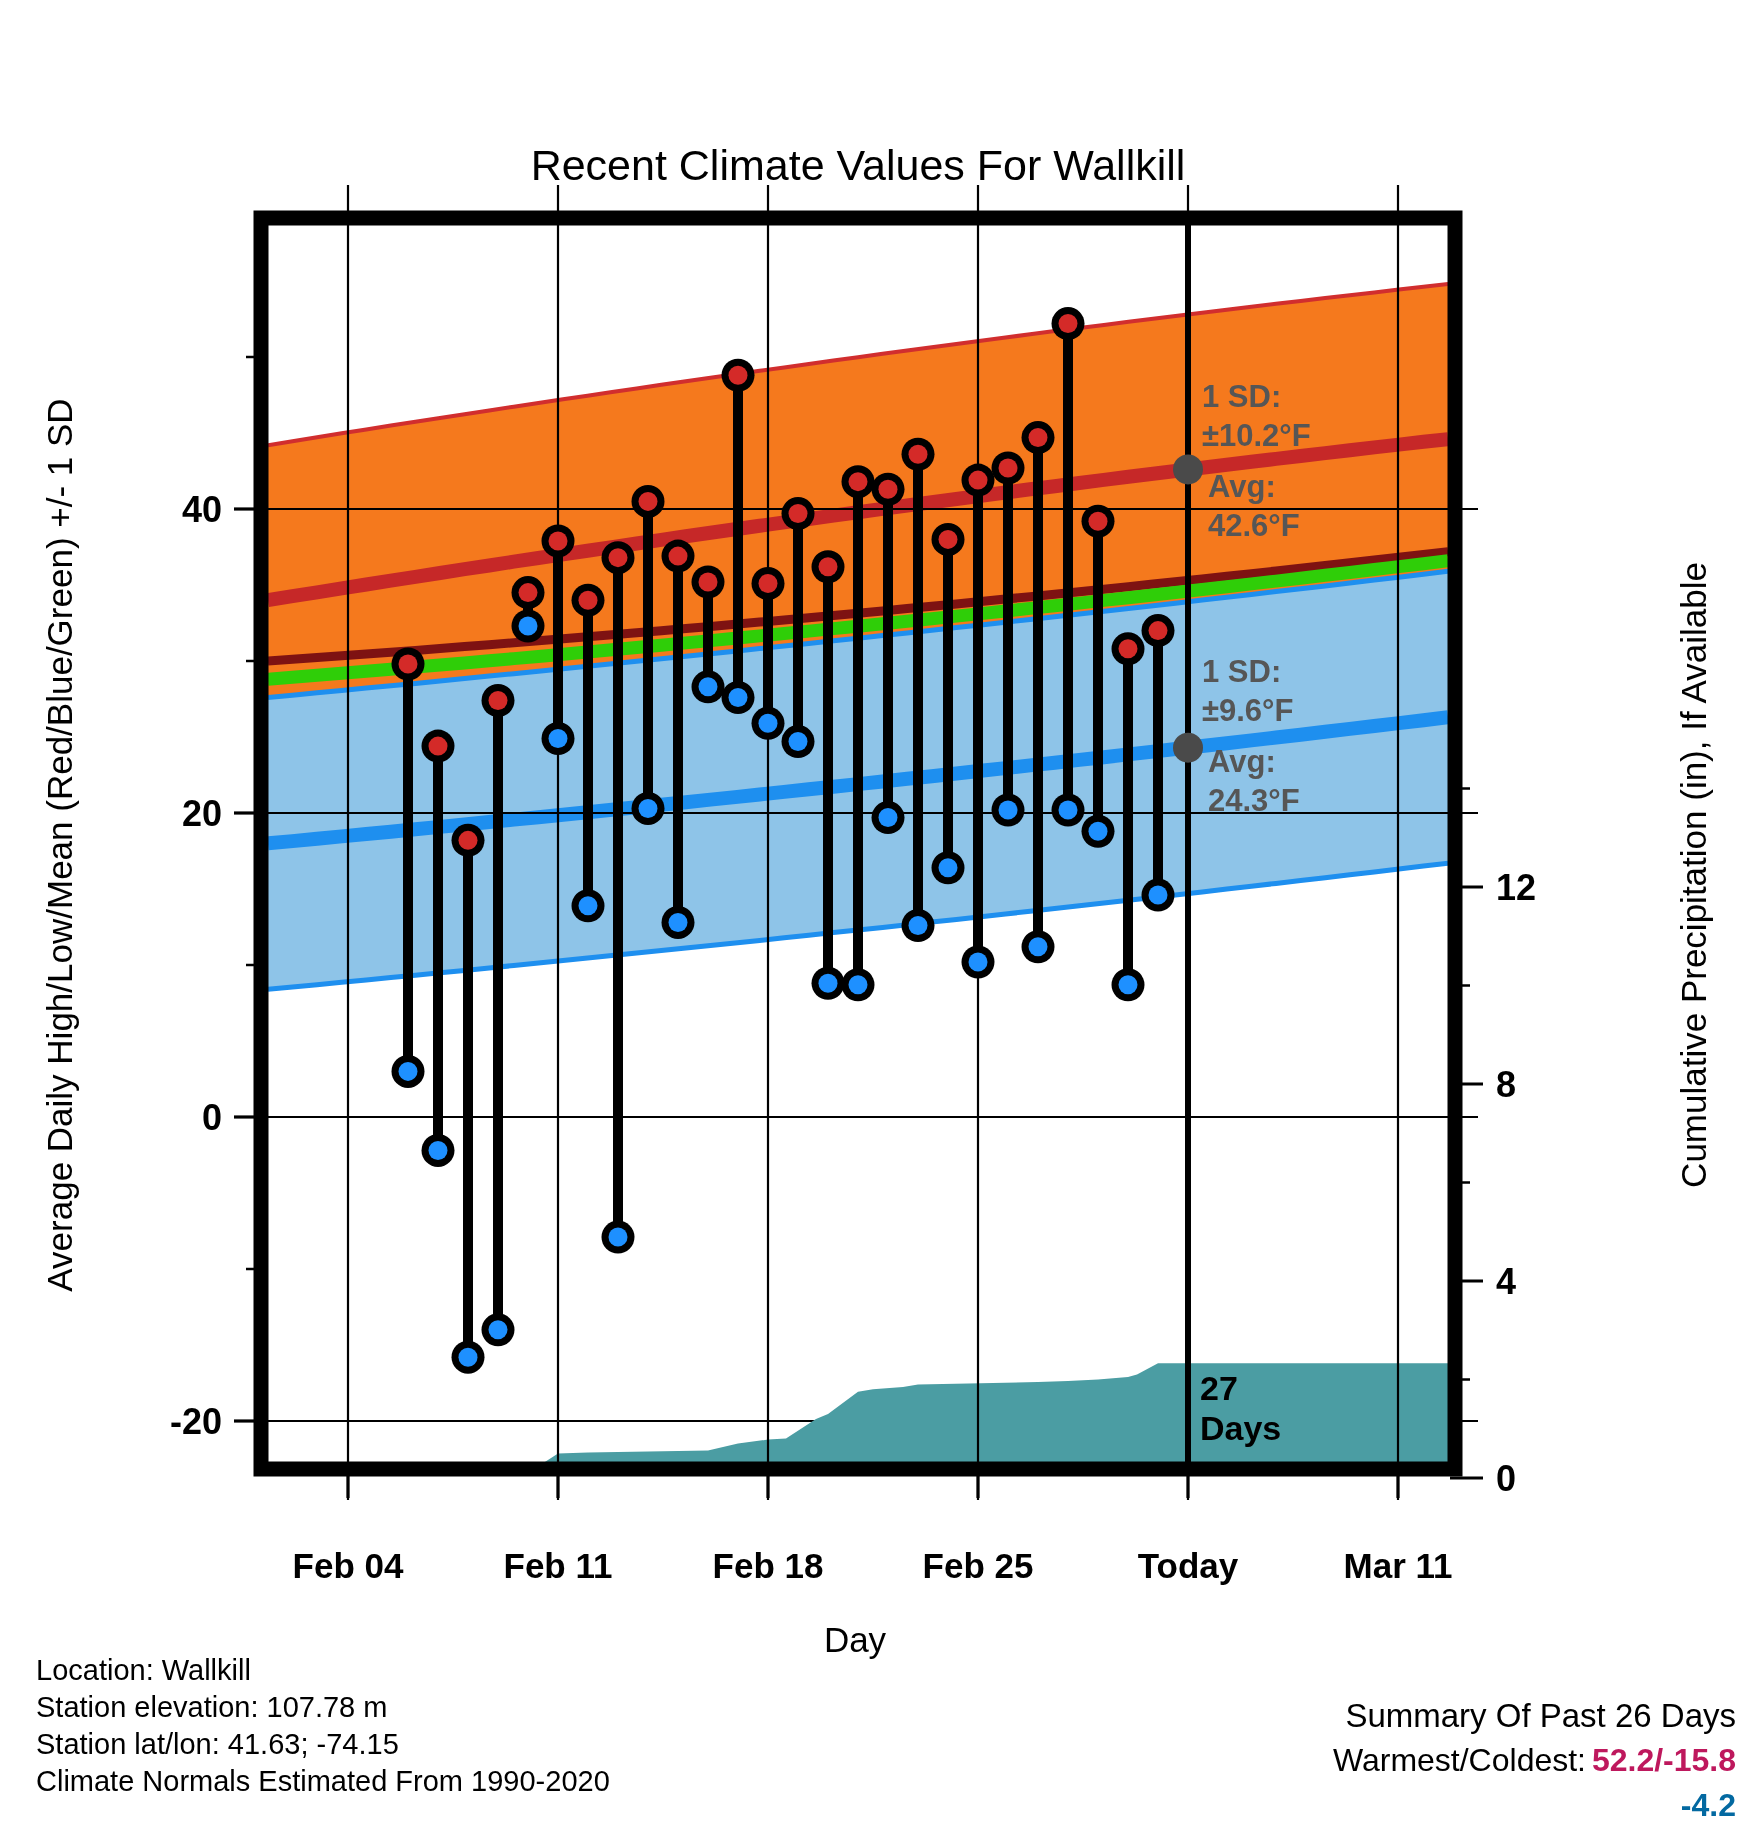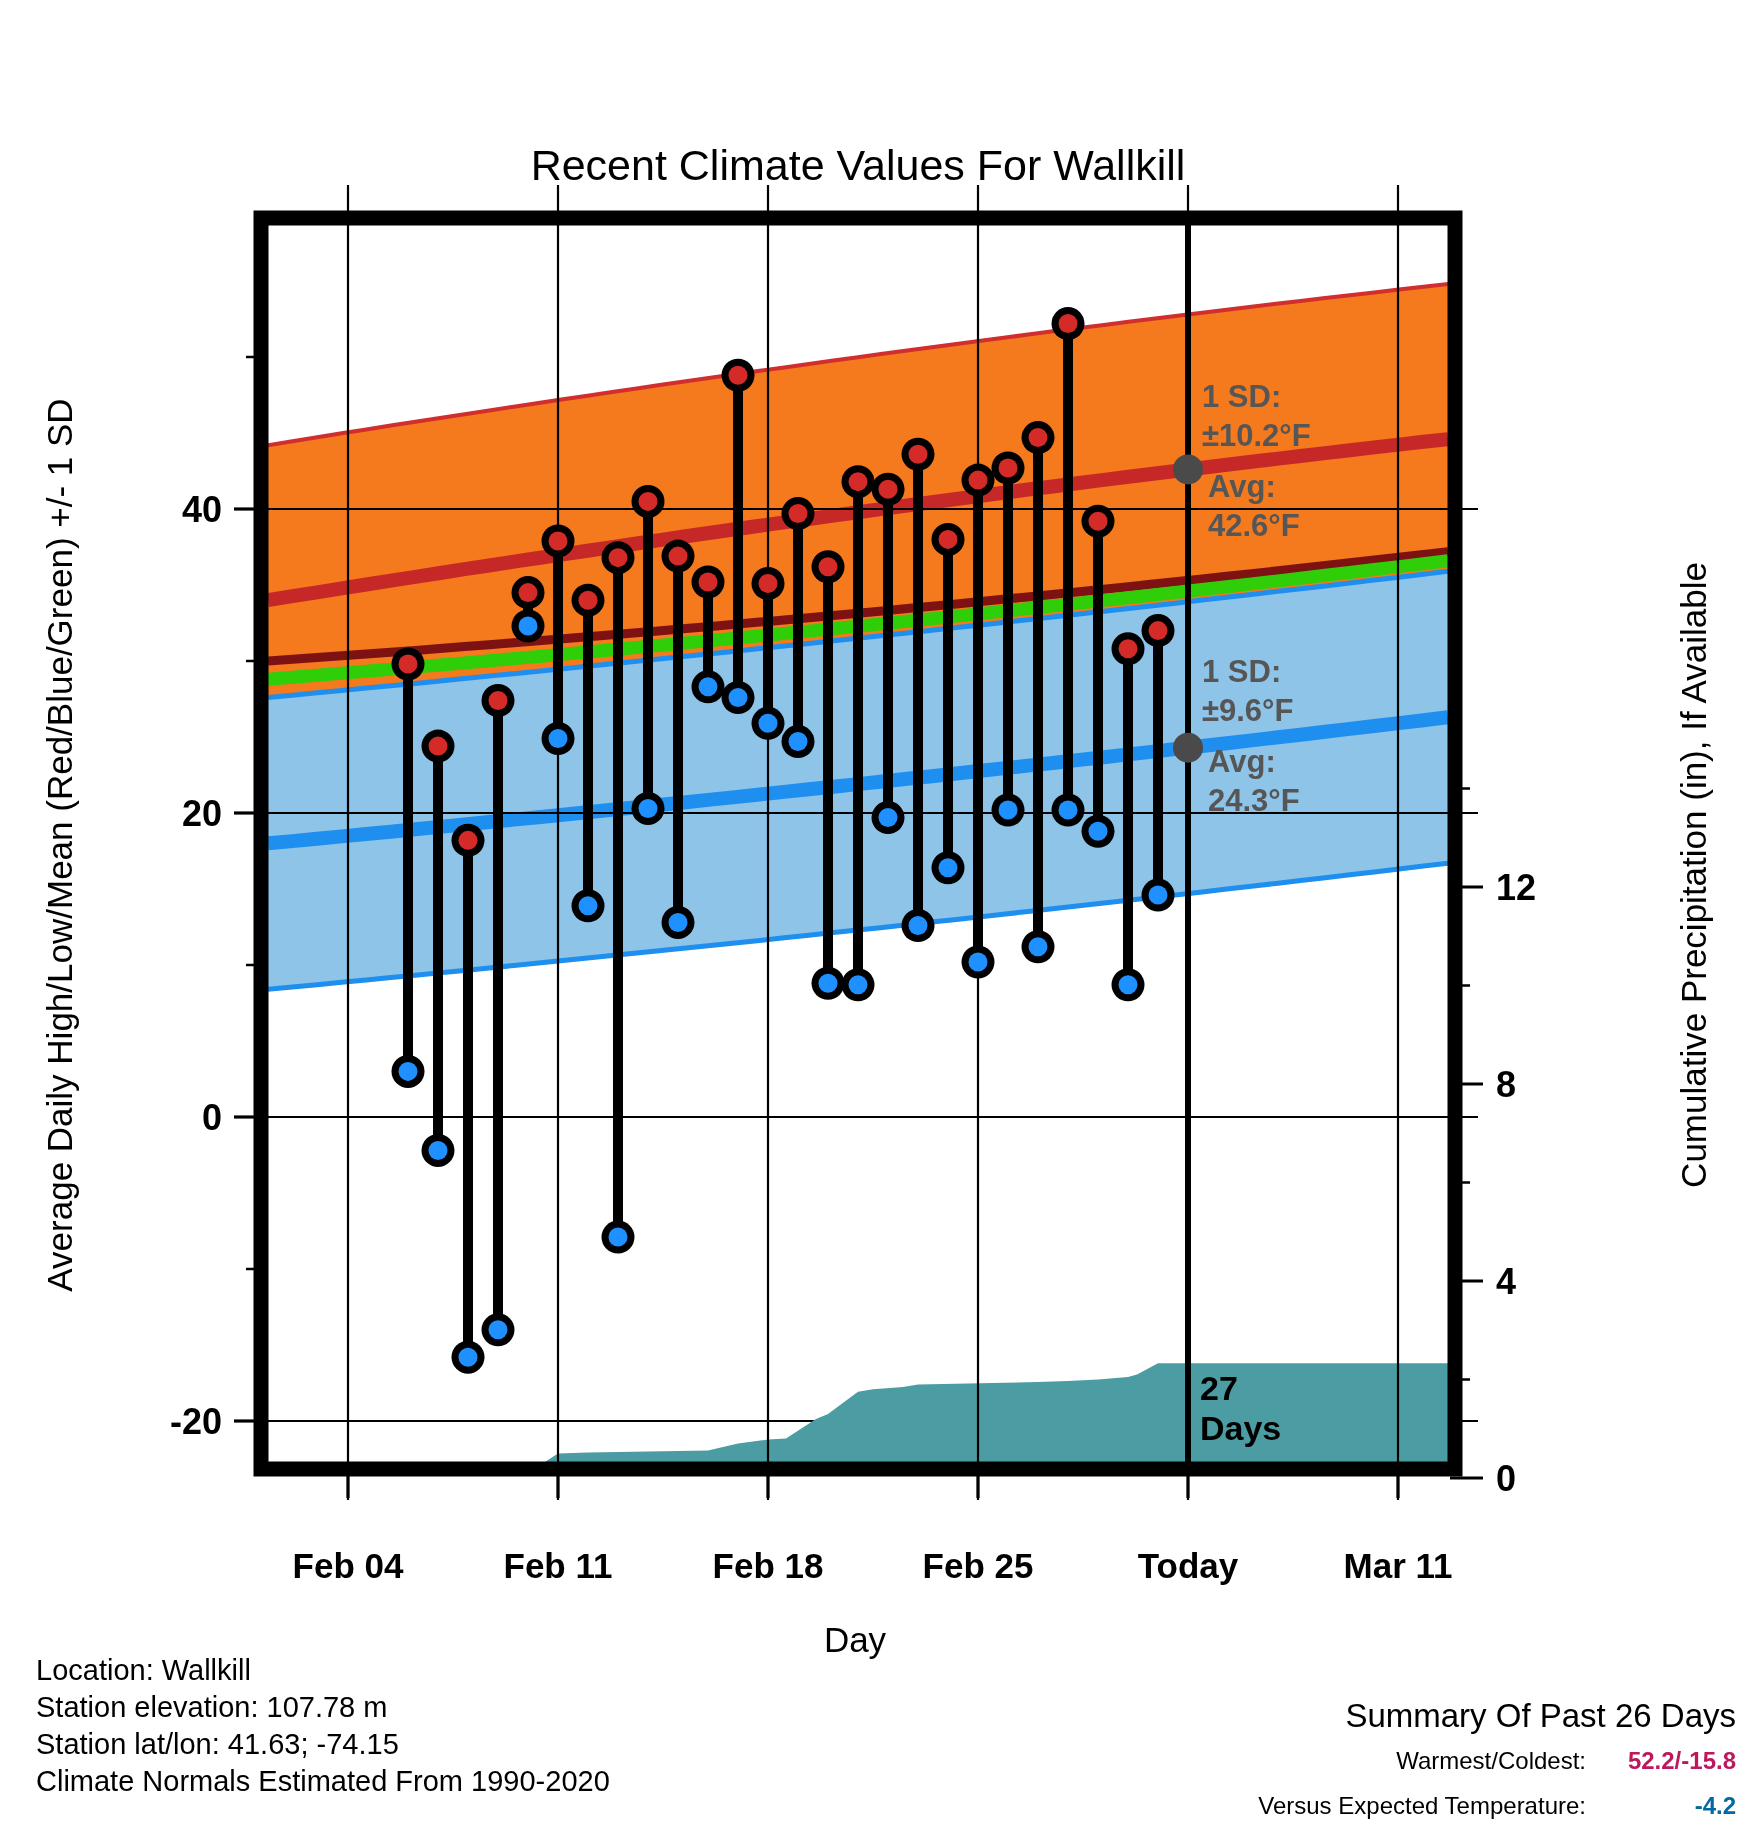--- a/index.html
+++ b/index.html
@@ -8,21 +8,21 @@
   svg{position:absolute;left:0;top:0;}
   .title-text{font-size:43px;font-weight:400;fill:#000;}
   .axis-title{font-size:35px;font-weight:400;fill:#000;}
   .tick-label{font-size:36px;font-weight:700;fill:#000;}
   .x-tick-label{font-size:35px;font-weight:700;fill:#000;}
   .annot{font-size:31px;font-weight:700;fill:#565656;}
   .days-annot{font-size:34px;font-weight:700;fill:#000;}
   .footer-left{position:absolute;left:36px;top:1652px;font-size:29px;line-height:37px;color:#000;}
   .summary{position:absolute;right:12px;top:1646px;text-align:right;color:#000;margin-top:48px;}
   .summary .s-title{font-size:33px;line-height:44px;}
-  .summary .s-row{font-size:24px;line-height:45px;display:flex;justify-content:flex-end;align-items:baseline;}
+  .summary .s-row{font-size:32px;line-height:45px;display:flex;justify-content:flex-end;align-items:baseline;}
   .summary .s-label{font-weight:400;}
   .summary .s-value{font-weight:700;display:inline-block;min-width:150px;text-align:right;white-space:nowrap;}
 </style>
 </head>
 <body>
 
 <div class="page">
 
   <svg id="chart" width="1748" height="1828" viewBox="0 0 1748 1828">
     <defs>
@@ -263,21 +263,20 @@
   </div>
 
   <div class="summary">
     <div class="s-title">Summary Of Past 26 Days</div>
     <div id="summary-rows">
         <div class="s-row">
           <span class="s-label">Warmest/Coldest:</span>
           <span class="s-value" style="color: #be185d;">52.2/-15.8</span>
         </div>
         <div class="s-row">
-          <span class="s-label">Versus Expected Temperature:</span>
           <span class="s-value" style="color: #0369a1;">-4.2</span>
         </div>
         <div class="s-row">
           <span class="s-value" style="color: rgb(169, 85, 30); text-decoration: underline;">-0.33</span>
         </div>
       </div>
   </div>
 
 </div>
 

